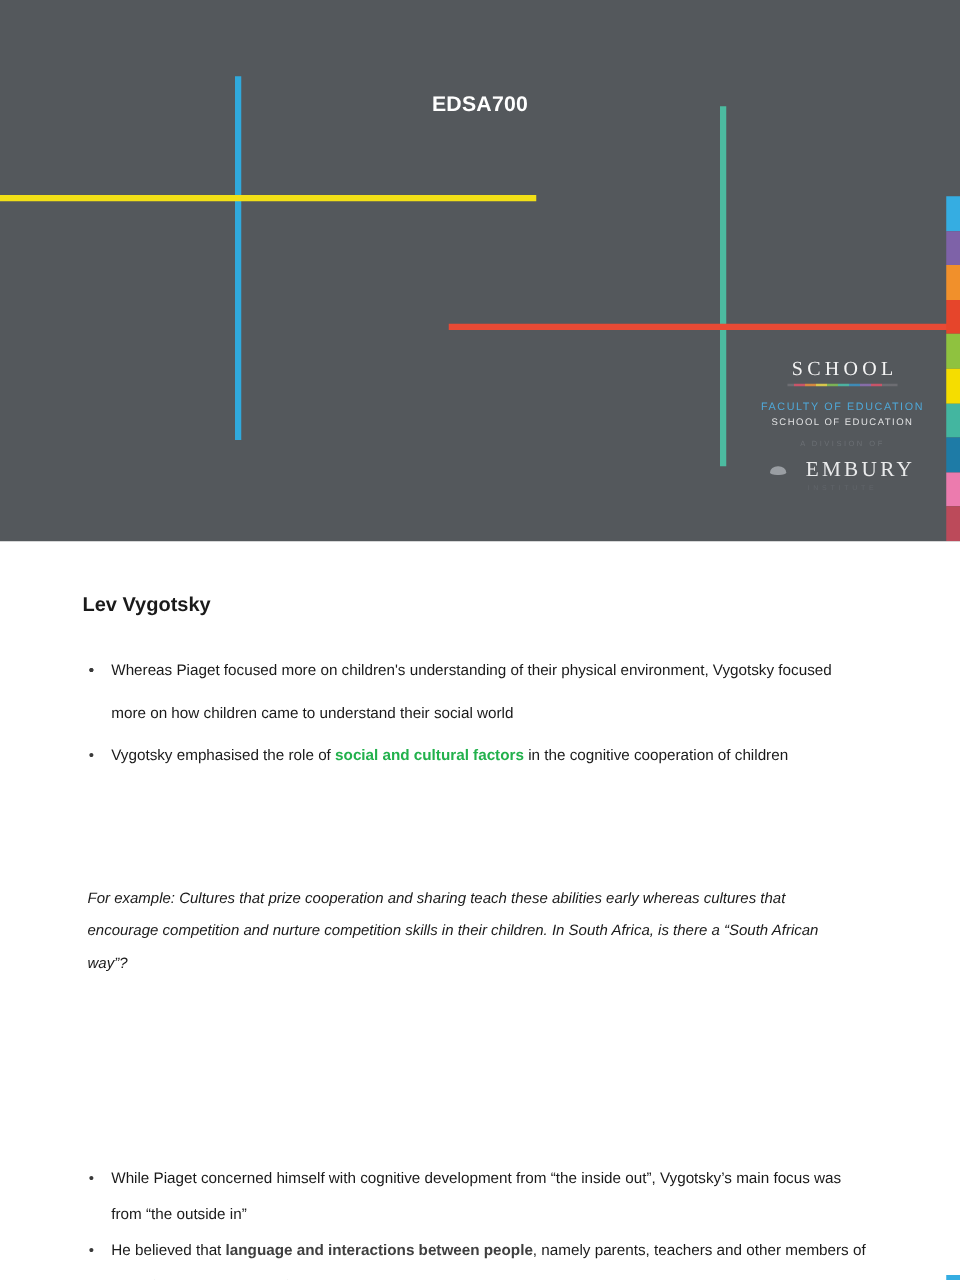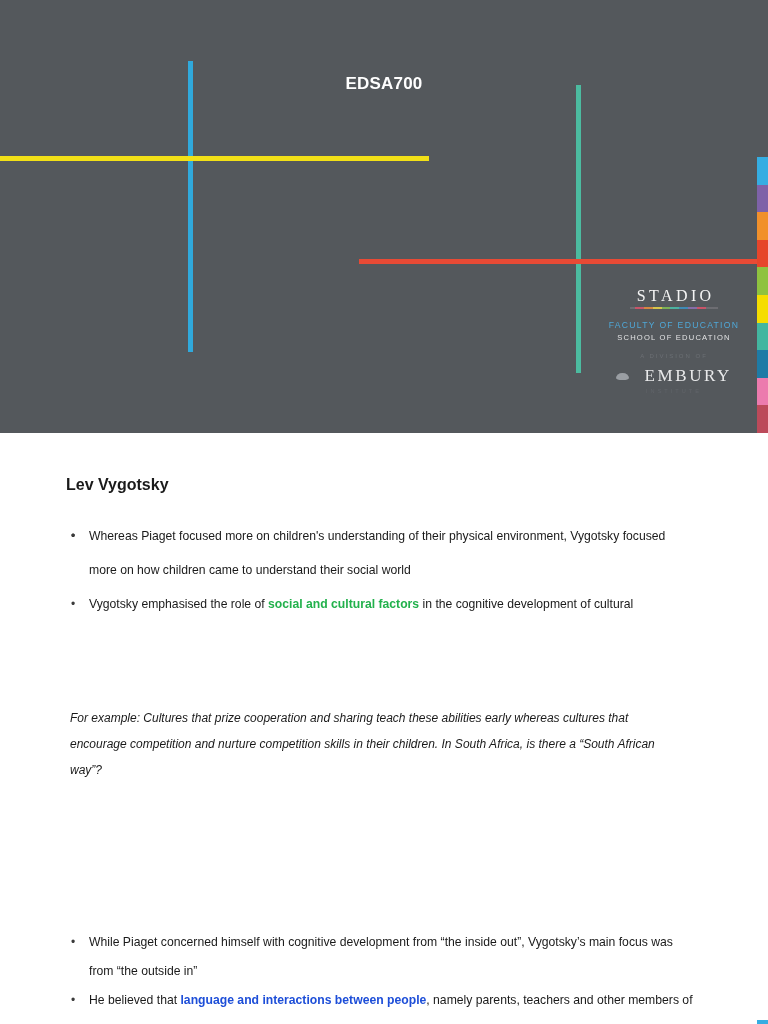--- a/index.html
+++ b/index.html
@@ -182,21 +182,21 @@
   #bullet-list-lower .bullet-item { line-height: 29px; }
   .bullet-item .dot {
     position: absolute;
     left: 5px;
     top: 0;
     color: #3a3a3a;
     font-size: 12px;
   }
 
   .hl-green { color: #22b14c; font-weight: bold; }
-  .hl-blue  { color: #1d4ed8; font-weight: bold; }
+  .hl-blue  { color: #404040; font-weight: bold; }
 
   #example-paragraph {
     position: absolute;
     left: 70px;
     top: 272px;
     width: 600px;
     font-size: 12px;
     line-height: 26px;
     font-style: italic;
     color: #1a1a1a;
@@ -209,21 +209,21 @@
 
   <div class="vline vline-blue"></div>
   <div class="vline vline-green"></div>
   <div class="hline hline-yellow"></div>
   <div class="hline hline-red"></div>
 
   <div id="hero-title">EDSA700</div>
 
 
   <div id="logo-lockup">
-    <div id="stadio-wordmark">STADIO</div>
+    <div id="stadio-wordmark">SCHOOL</div>
     <div id="stadio-rule"></div>
     <div id="faculty-line">FACULTY OF EDUCATION</div>
     <div id="school-line">SCHOOL OF EDUCATION</div>
     <div id="embury-tag">A DIVISION OF</div>
     <div id="embury-row">
       <span id="embury-mark"></span>
       <span id="embury-word">EMBURY</span>
     </div>
     <div id="embury-sub">INSTITUTE</div>
   </div>
@@ -242,21 +242,21 @@
     </div>
 </div>
 
 <div id="body-slide">
 
   <div id="content-heading">Lev Vygotsky</div>
 
   <ul class="bullet-list" id="bullet-list-main">
       <li class="bullet-item"><span class="dot">•</span></li>
       <li class="bullet-item"><span class="dot">•</span><span>Whereas Piaget focused more on children's understanding of their physical environment, Vygotsky focused more on how children came to understand their social world</span></li>
-      <li class="bullet-item"><span class="dot">•</span><span>Vygotsky emphasised the role of </span><span class="hl-green">social and cultural factors</span><span> in the cognitive development of cultural</span></li>
+      <li class="bullet-item"><span class="dot">•</span><span>Vygotsky emphasised the role of </span><span class="hl-green">social and cultural factors</span><span> in the cognitive cooperation of children</span></li>
     </ul>
 
   <div id="example-paragraph">For example: Cultures that prize cooperation and sharing teach these abilities early whereas cultures that encourage competition and nurture competition skills in their children. In South Africa, is there a “South African way”?</div>
 
   <ul class="bullet-list" id="bullet-list-lower">
       <li class="bullet-item"><span class="dot">•</span><span>While Piaget concerned himself with cognitive development from “the inside out”, Vygotsky’s main focus was from “the outside in”</span></li>
       <li class="bullet-item"><span class="dot">•</span><span>He believed that </span><span class="hl-blue">language and interactions between people</span><span>, namely parents, teachers and other members of the culture and the child play an important role in helping children to</span></li>
     </ul>
 
   <div class="edge-strip" id="edge-strip-body">

